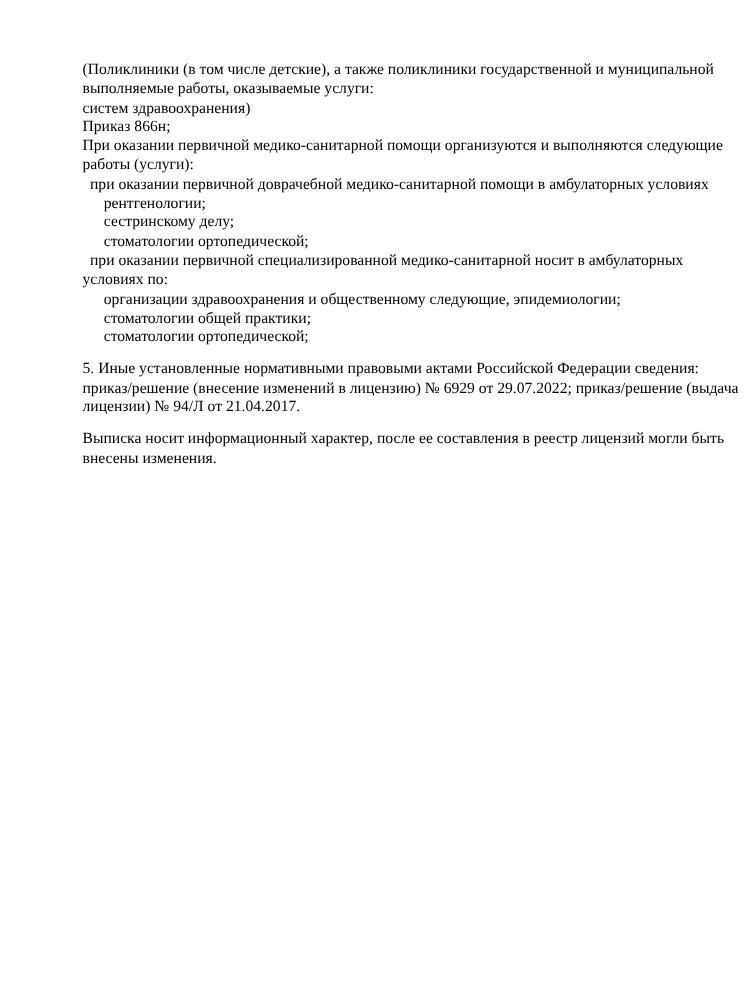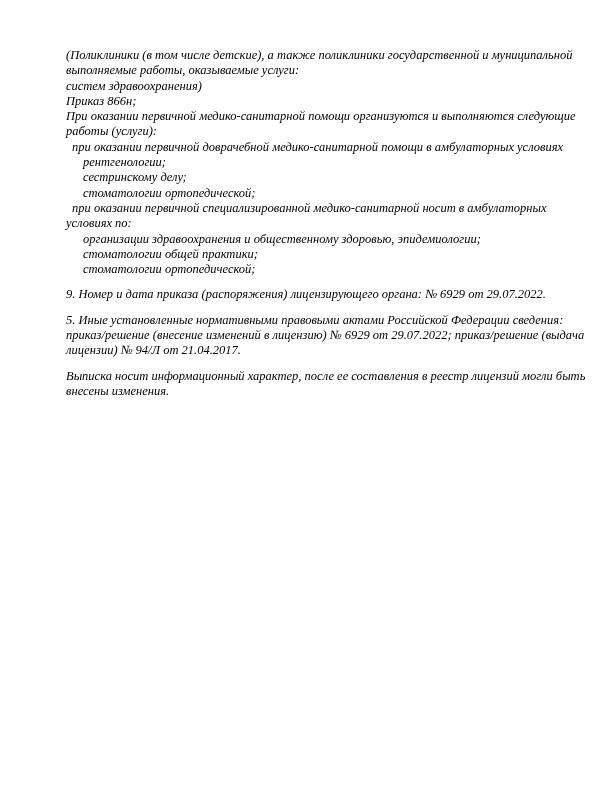--- a/index.html
+++ b/index.html
@@ -20,21 +20,20 @@
       position: absolute;
       left: 66px;
       top: 48px;
       width: 510px;
       font-size: 12.5px;
       line-height: 15.3px;
       -webkit-font-smoothing: antialiased;
     }
     .paragraph {
       margin: 0;
-      font-style: italic;
     }
     .paragraph + .paragraph {
       margin-top: 10px;
     }
     .line {
       white-space: nowrap;
     }
     .line.indent-1 { padding-left: 6px; }
     .line.indent-2 { padding-left: 17px; }
   </style>
@@ -49,26 +48,23 @@
         <div class="line indent-0">систем здравоохранения)</div>
         <div class="line indent-0">Приказ 866н;</div>
         <div class="line indent-0">При оказании первичной медико-санитарной помощи организуются и выполняются следующие</div>
         <div class="line indent-0">работы (услуги):</div>
         <div class="line indent-1">при оказании первичной доврачебной медико-санитарной помощи в амбулаторных условиях</div>
         <div class="line indent-2">рентгенологии;</div>
         <div class="line indent-2">сестринскому делу;</div>
         <div class="line indent-2">стоматологии ортопедической;</div>
         <div class="line indent-1">при оказании первичной специализированной медико-санитарной носит в амбулаторных</div>
         <div class="line indent-0">условиях по:</div>
-        <div class="line indent-2">организации здравоохранения и общественному здоровью, эпидемиологии;</div>
+        <div class="line indent-2">организации здравоохранения и общественному следующие, эпидемиологии;</div>
         <div class="line indent-2">стоматологии общей практики;</div>
         <div class="line indent-2">стоматологии ортопедической;</div>
-      </div>
-      <div class="paragraph">
-        <div class="line indent-0">9. Номер и дата приказа (распоряжения) лицензирующего органа: № 6929 от 29.07.2022.</div>
       </div>
       <div class="paragraph">
         <div class="line indent-0">5. Иные установленные нормативными правовыми актами Российской Федерации сведения:</div>
         <div class="line indent-0">приказ/решение (внесение изменений в лицензию) № 6929 от 29.07.2022; приказ/решение (выдача</div>
         <div class="line indent-0">лицензии) № 94/Л от 21.04.2017.</div>
       </div>
       <div class="paragraph">
         <div class="line indent-0">Выписка носит информационный характер, после ее составления в реестр лицензий могли быть</div>
         <div class="line indent-0">внесены изменения.</div>
       </div>

